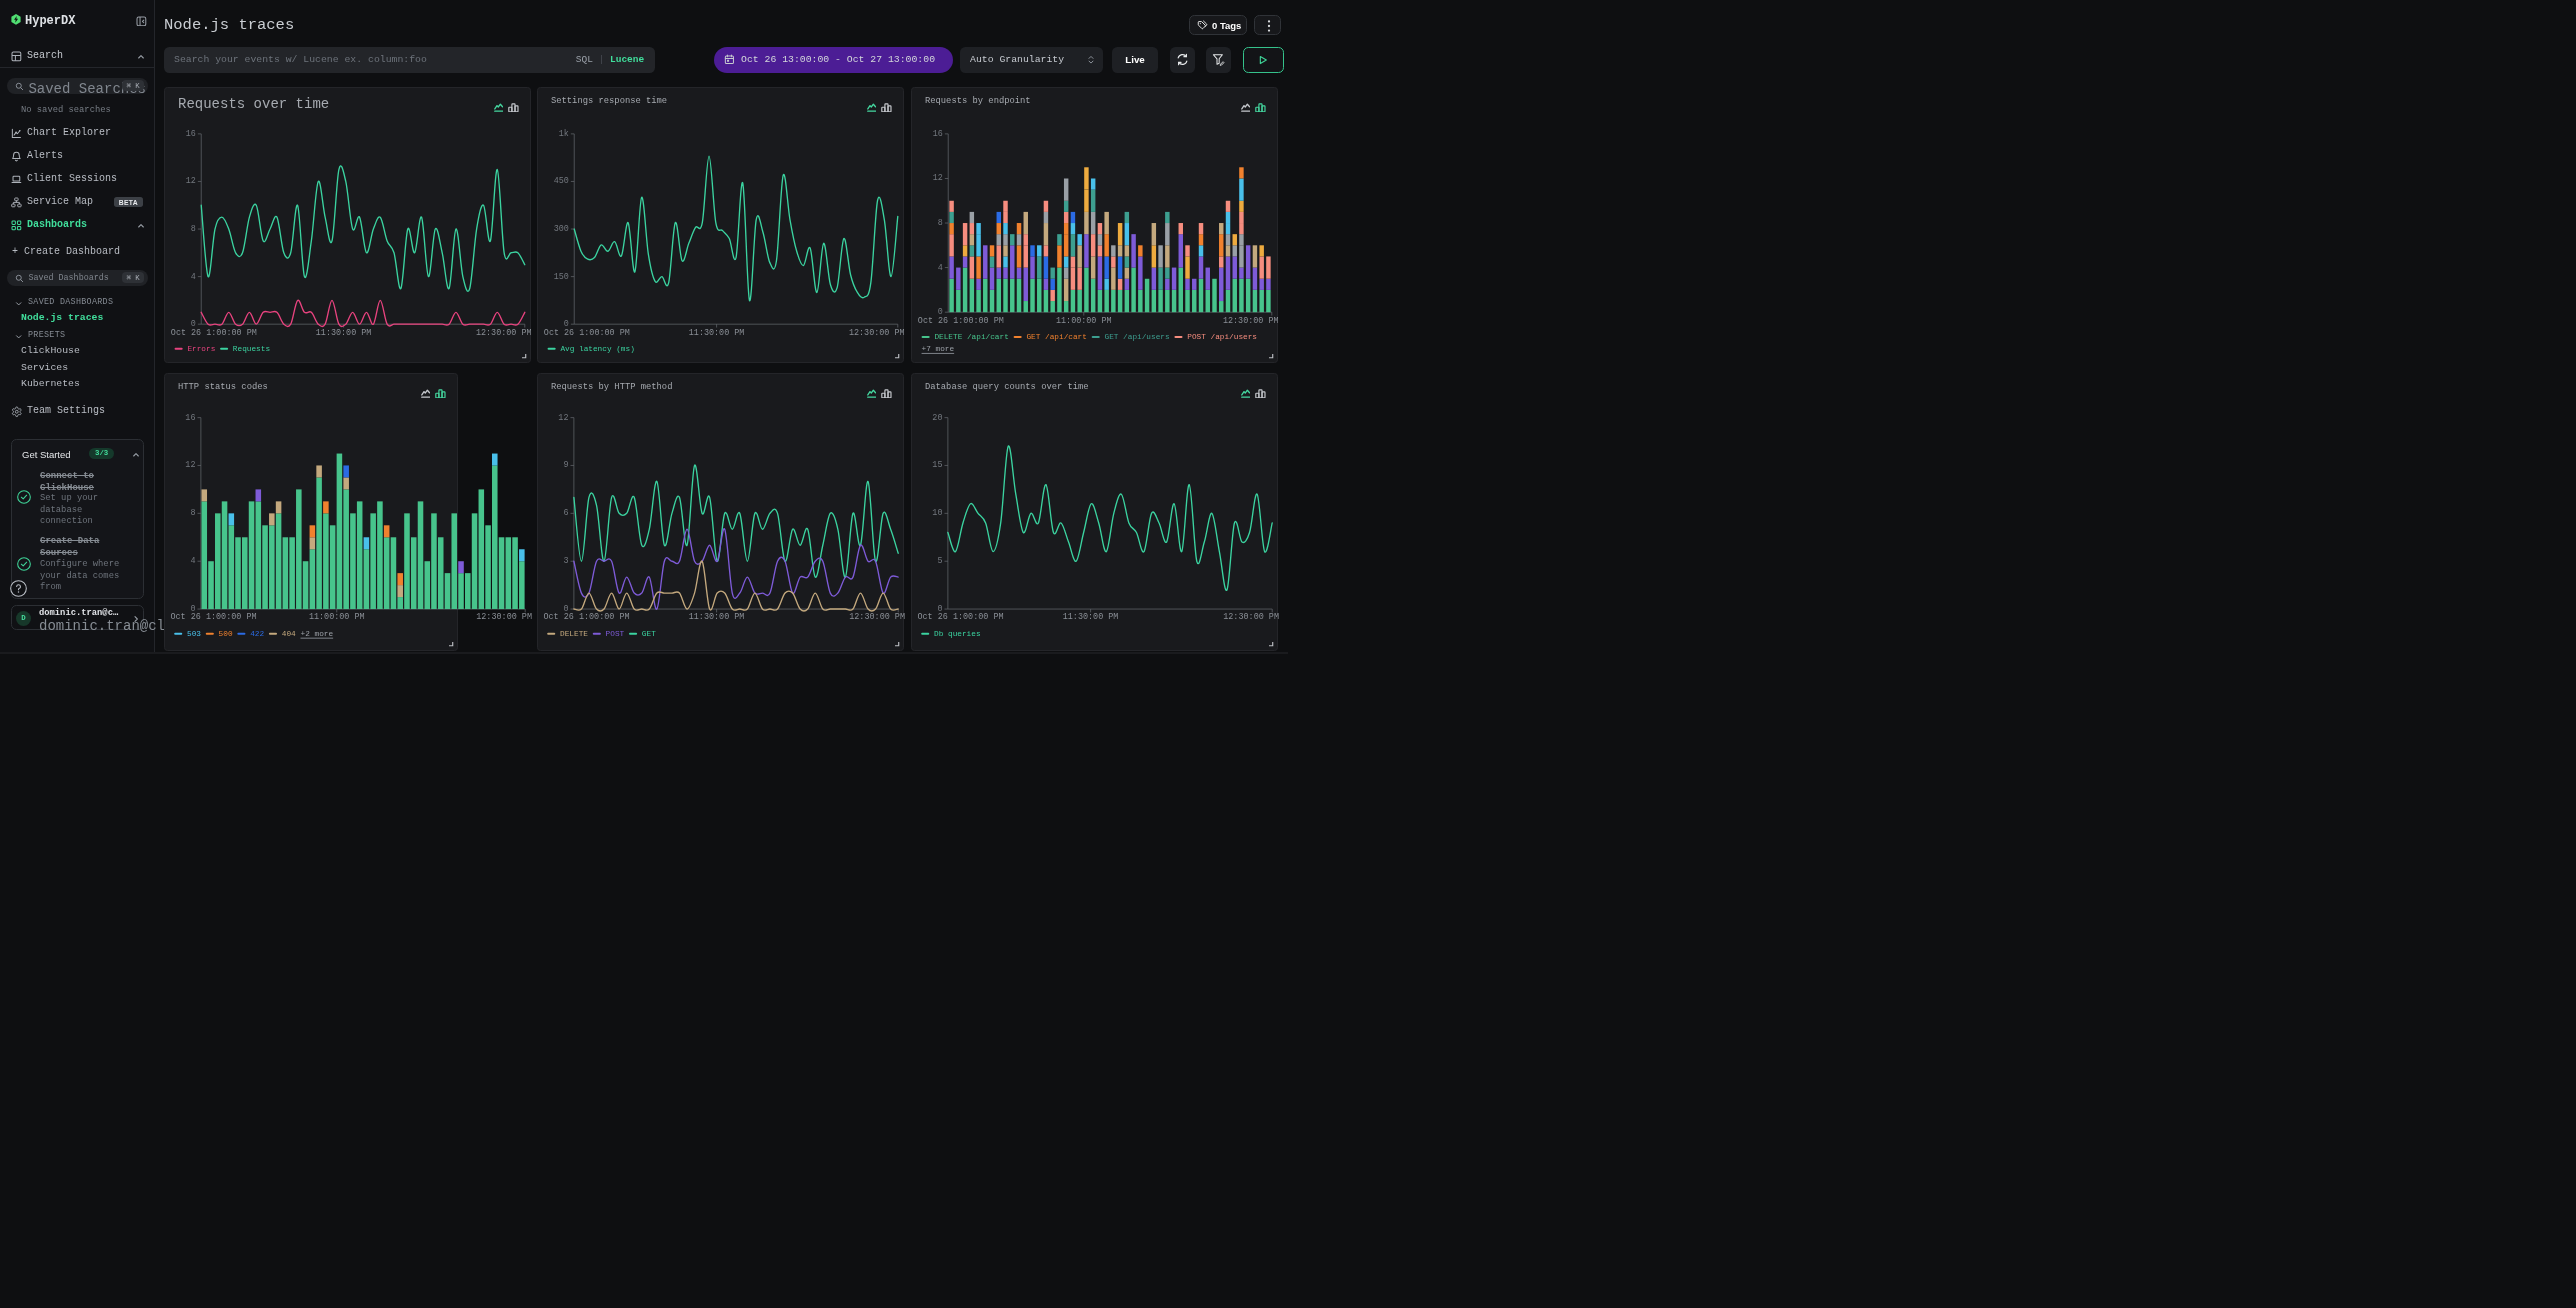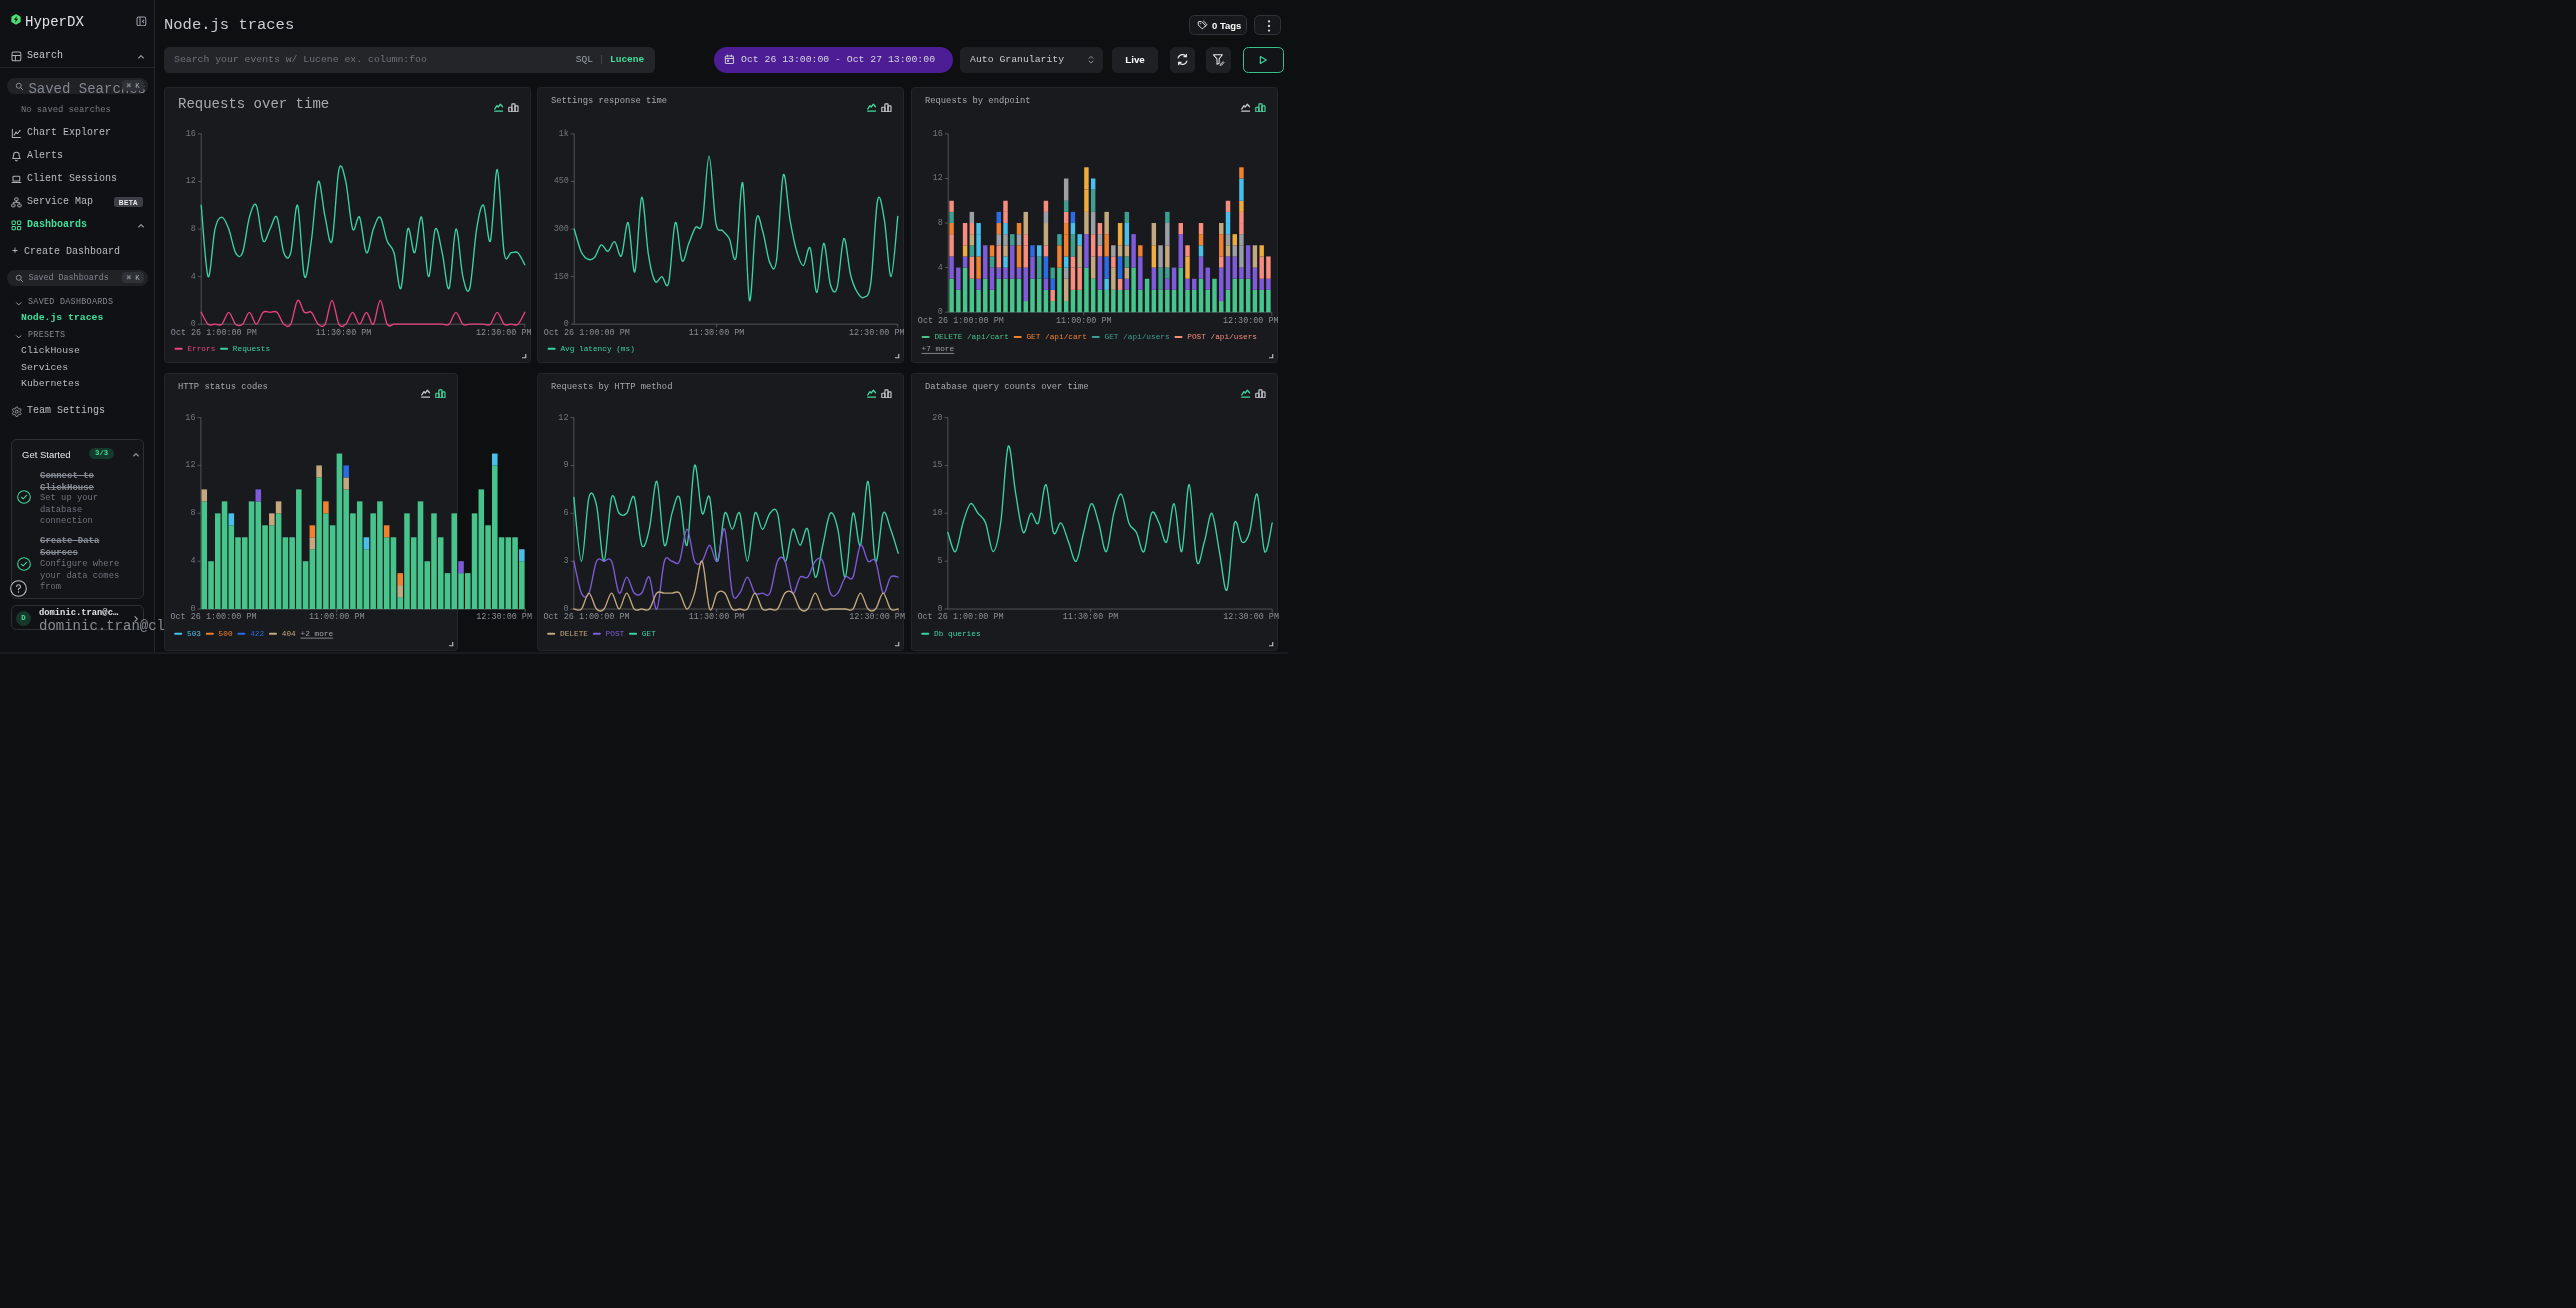--- a/index.html
+++ b/index.html
@@ -5,21 +5,21 @@
 html,body{width:1288px;height:654px;background:#0e0f11;overflow:hidden}
 body{font-family:"Liberation Mono",monospace;-webkit-font-smoothing:antialiased}
 </style></head>
 <body>
 <div style="position:relative;width:1288px;height:654px">
 <div style="position:absolute;left:0;top:0;width:155px;height:654px;background:#101114;border-right:0.7px solid #24262b;box-sizing:border-box">
       <div style="position:absolute;left:10.5px;top:14px"><svg width="10" height="10.8" viewBox="0 0 15 16">
           <path d="M7.5 0 L14.4 4 V12 L7.5 16 L0.6 12 V4 Z" fill="#50df72"></path>
           <path d="M8.6 2.8 L4.6 8.6 H7.0 L6.4 13.2 L10.6 7.2 H8.0 Z" fill="#101114"></path>
         </svg></div>
-      <div style="position:absolute;left:25px;top:14px;font-size:14px;font-weight:400;color:#dfe2e6">HyperDX</div>
+      <div style="position:absolute;left:25px;top:14px;font-size:12px;font-weight:700;color:#dfe2e6">HyperDX</div>
       <div style="position:absolute;left:136px;top:15.5px"><svg width="10.8" height="10.8" viewBox="0 0 16 16" fill="none">
           <rect x="1.5" y="1.5" width="13" height="13" rx="2.5" stroke="#9aa0a8" stroke-width="1.5"></rect>
           <path d="M6 1.5 V14.5" stroke="#9aa0a8" stroke-width="1.5"></path>
           <path d="M11.5 6 L9.5 8 L11.5 10" stroke="#9aa0a8" stroke-width="1.5" stroke-linecap="round" stroke-linejoin="round"></path>
         </svg></div>
       <div style="position:absolute;left:10.8px;top:51px;width:10.8px;height:10.8px"><svg width="10.8" height="10.8" viewBox="0 0 16 16" fill="none">
           <rect x="1.5" y="1.5" width="13" height="13" rx="2" stroke="#aeb3ba" stroke-width="1.5"></rect>
           <path d="M1.5 6.5 H14.5 M6.5 6.5 V14.5" stroke="#aeb3ba" stroke-width="1.5"></path>
         </svg></div>
       <div style="position:absolute;left:27px;top:50px;font-size:10px;font-weight:400;color:#c6cad0;white-space:nowrap">Search</div>

